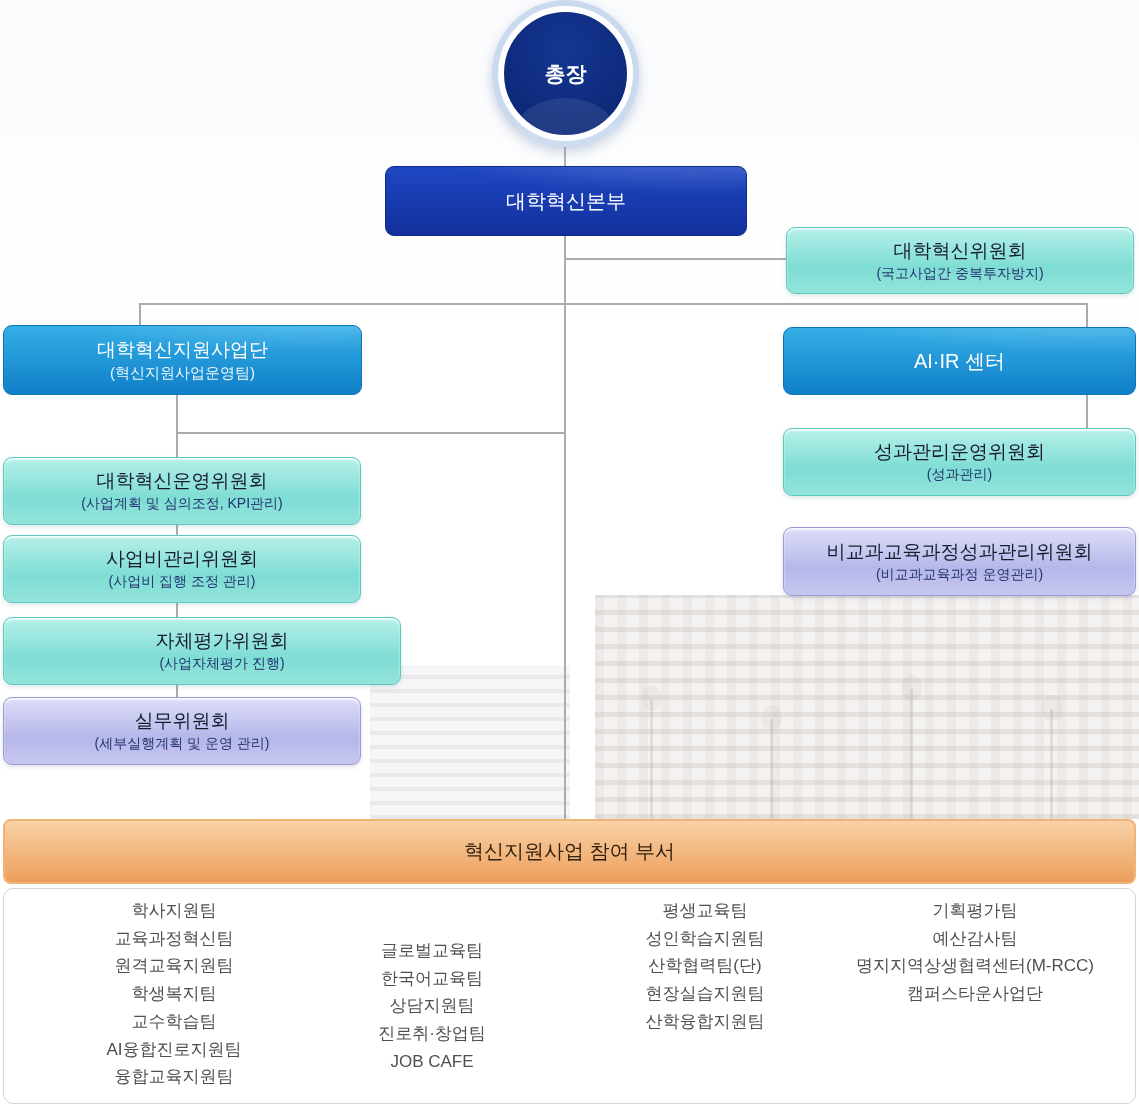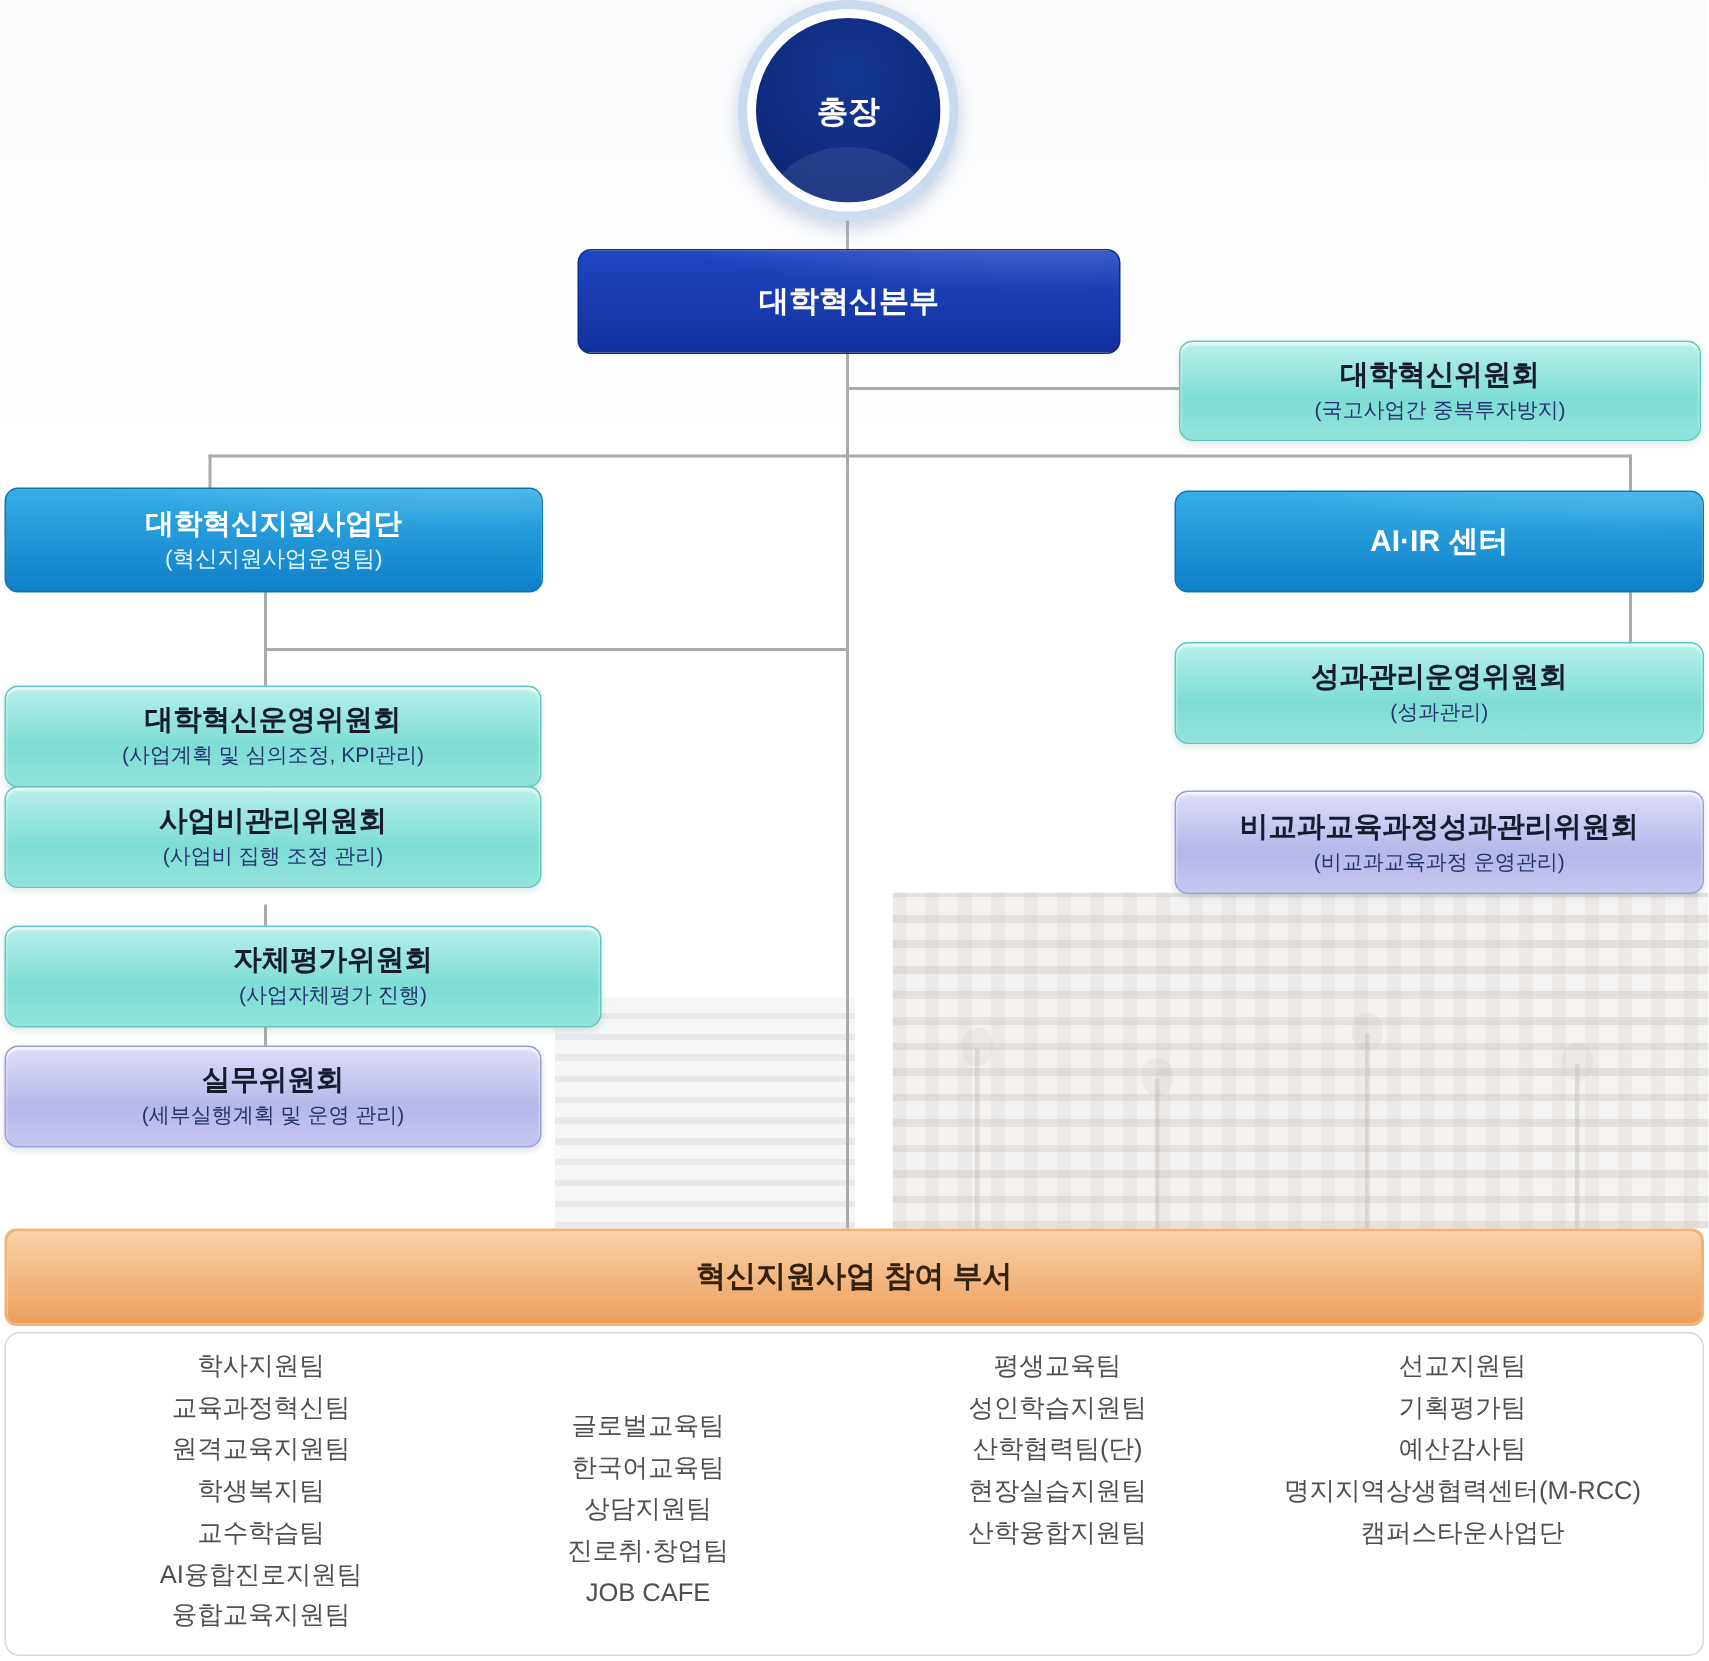--- a/index.html
+++ b/index.html
@@ -13,21 +13,21 @@
   .line { position:absolute; background:#a9abad; z-index:1; }
   .hline { height:2px; }
   .vline { width:2px; }
 
   
   .node {
     position:absolute; z-index:2; border-radius:9px;
     display:flex; flex-direction:column; align-items:center; justify-content:center;
     text-align:center; line-height:1.25;
   }
-  .node .title { font-weight:bold; }
+  .node .title { font-weight:normal; }
   .node .subtitle { margin-top:2px; }
 
   .gloss { overflow:hidden; }
   .gloss::before {
     content:""; position:absolute; left:-10%; top:-55%; width:120%; height:110%;
     background:radial-gradient(ellipse at 80% 10%, rgba(255,255,255,0.28), rgba(255,255,255,0) 60%);
     pointer-events:none;
   }
 
   
@@ -150,21 +150,21 @@
   </div>
 
   <div class="node box-blue gloss" style="left:783px;top:327px;width:351px;height:66px;">
     <div class="title">AI·IR 센터</div>
   </div>
 
   <div class="node box-teal" style="left:3px;top:457px;width:356px;height:66px;">
     <div class="title">대학혁신운영위원회</div>
     <div class="subtitle">(사업계획 및 심의조정, KPI관리)</div>
   </div>
-  <div class="node box-teal" style="left:3px;top:524px;width:356px;height:66px;">
+  <div class="node box-teal" style="left:3px;top:535px;width:356px;height:66px;">
     <div class="title">사업비관리위원회</div>
     <div class="subtitle">(사업비 집행 조정 관리)</div>
   </div>
   <div class="node box-teal" style="left:3px;top:617px;width:356px;height:66px;padding-left:40px;">
     <div class="title">자체평가위원회</div>
     <div class="subtitle">(사업자체평가 진행)</div>
   </div>
   <div class="node box-purple" style="left:3px;top:697px;width:356px;height:66px;">
     <div class="title">실무위원회</div>
     <div class="subtitle">(세부실행계획 및 운영 관리)</div>
@@ -202,20 +202,19 @@
       <div class="team-item">JOB CAFE</div>
     </div>
   <div class="team-col" style="left:555px;width:300px;">
       <div class="team-item">평생교육팀</div>
       <div class="team-item">성인학습지원팀</div>
       <div class="team-item">산학협력팀(단)</div>
       <div class="team-item">현장실습지원팀</div>
       <div class="team-item">산학융합지원팀</div>
     </div>
   <div class="team-col" style="left:815px;width:320px;">
-      <div class="team-item">선교지원팀</div>
       <div class="team-item">기획평가팀</div>
       <div class="team-item">예산감사팀</div>
       <div class="team-item">명지지역상생협력센터(M-RCC)</div>
       <div class="team-item">캠퍼스타운사업단</div>
     </div>
 
 </div>
 
 </body></html>

